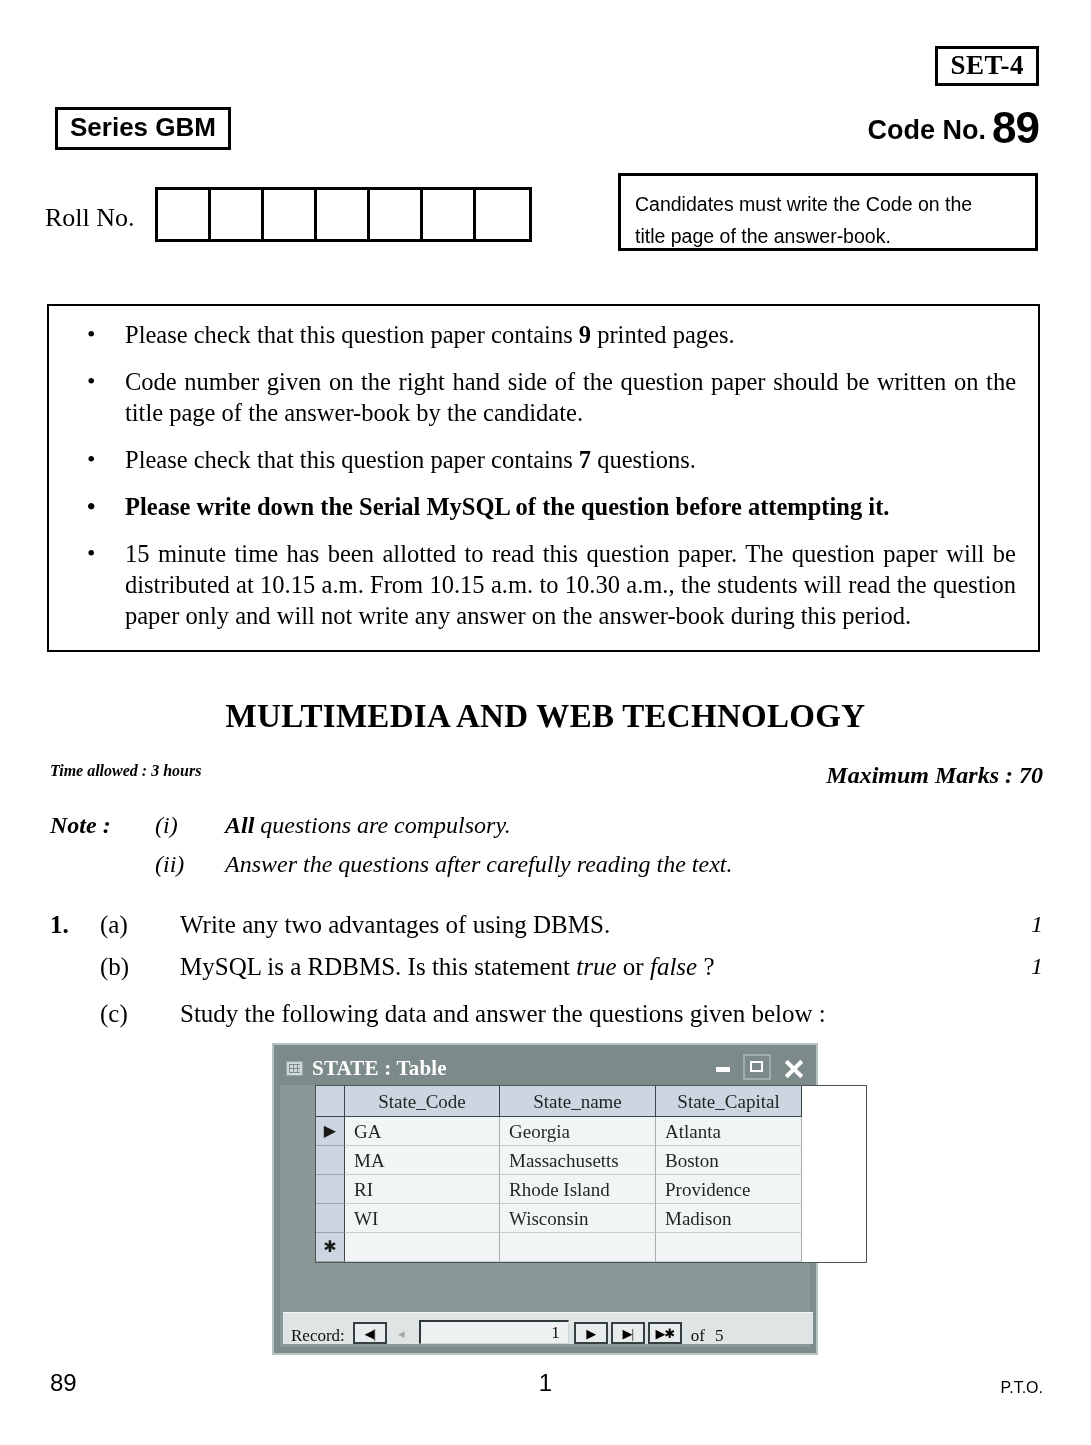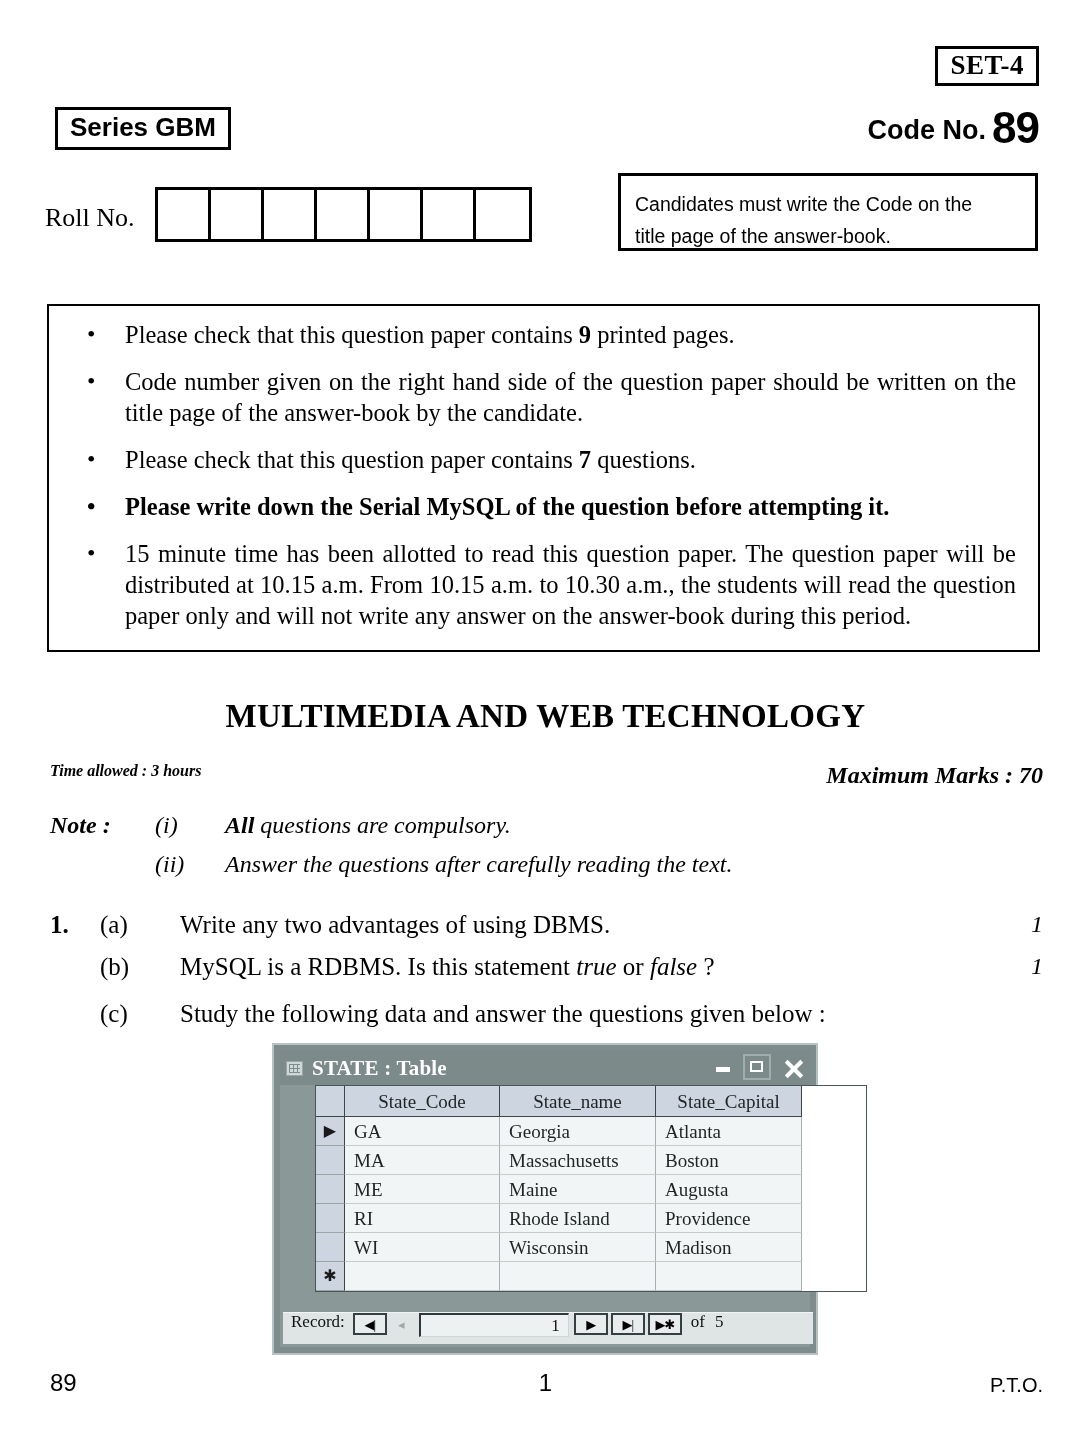--- a/index.html
+++ b/index.html
@@ -365,21 +365,21 @@
 
   .nav-bar {
     position: absolute;
     left: 3px;
     bottom: 3px;
     width: 530px;
     height: 32px;
     background: #dfe4e4;
     border-top: 1px solid #f2f5f5;
     display: flex;
-    align-items: flex-start;
+    align-items: flex-end;
     padding-left: 8px;
     box-sizing: border-box;
     font-size: 17px;
     color: #111;
   }
   .nav-bar .nav-label { margin-right: 8px; line-height: 1; }
   .nav-btn {
     width: 34px;
     height: 22px;
     border: 2px solid #33403f;
@@ -435,21 +435,21 @@
     width: 1091px;
     text-align: center;
     font-family: "Liberation Sans", sans-serif;
     font-size: 24px;
   }
   .footer-right {
     position: absolute;
     bottom: 48px;
     right: 48px;
     font-family: "Liberation Sans", sans-serif;
-    font-size: 20px;
+    font-size: 16px;
   }
 </style>
 </head>
 <body>
 
 <div class="set-box">
   <span>SET-4</span>
 </div>
 
 <div class="series-box">
@@ -559,26 +559,20 @@
         <div class="ds-cell col-2">Atlanta</div>
       </div>
 
       <div class="ds-row">
         <div class="ds-sel"></div>
         <div class="ds-cell col-0">MA</div>
         <div class="ds-cell col-1">Massachusetts</div>
         <div class="ds-cell col-2">Boston</div>
       </div>
 
-      <div class="ds-row">
-        <div class="ds-sel"></div>
-        <div class="ds-cell col-0">ME</div>
-        <div class="ds-cell col-1">Maine</div>
-        <div class="ds-cell col-2">Augusta</div>
-      </div>
 
       <div class="ds-row">
         <div class="ds-sel"></div>
         <div class="ds-cell col-0">RI</div>
         <div class="ds-cell col-1">Rhode Island</div>
         <div class="ds-cell col-2">Providence</div>
       </div>
 
       <div class="ds-row">
         <div class="ds-sel"></div>

